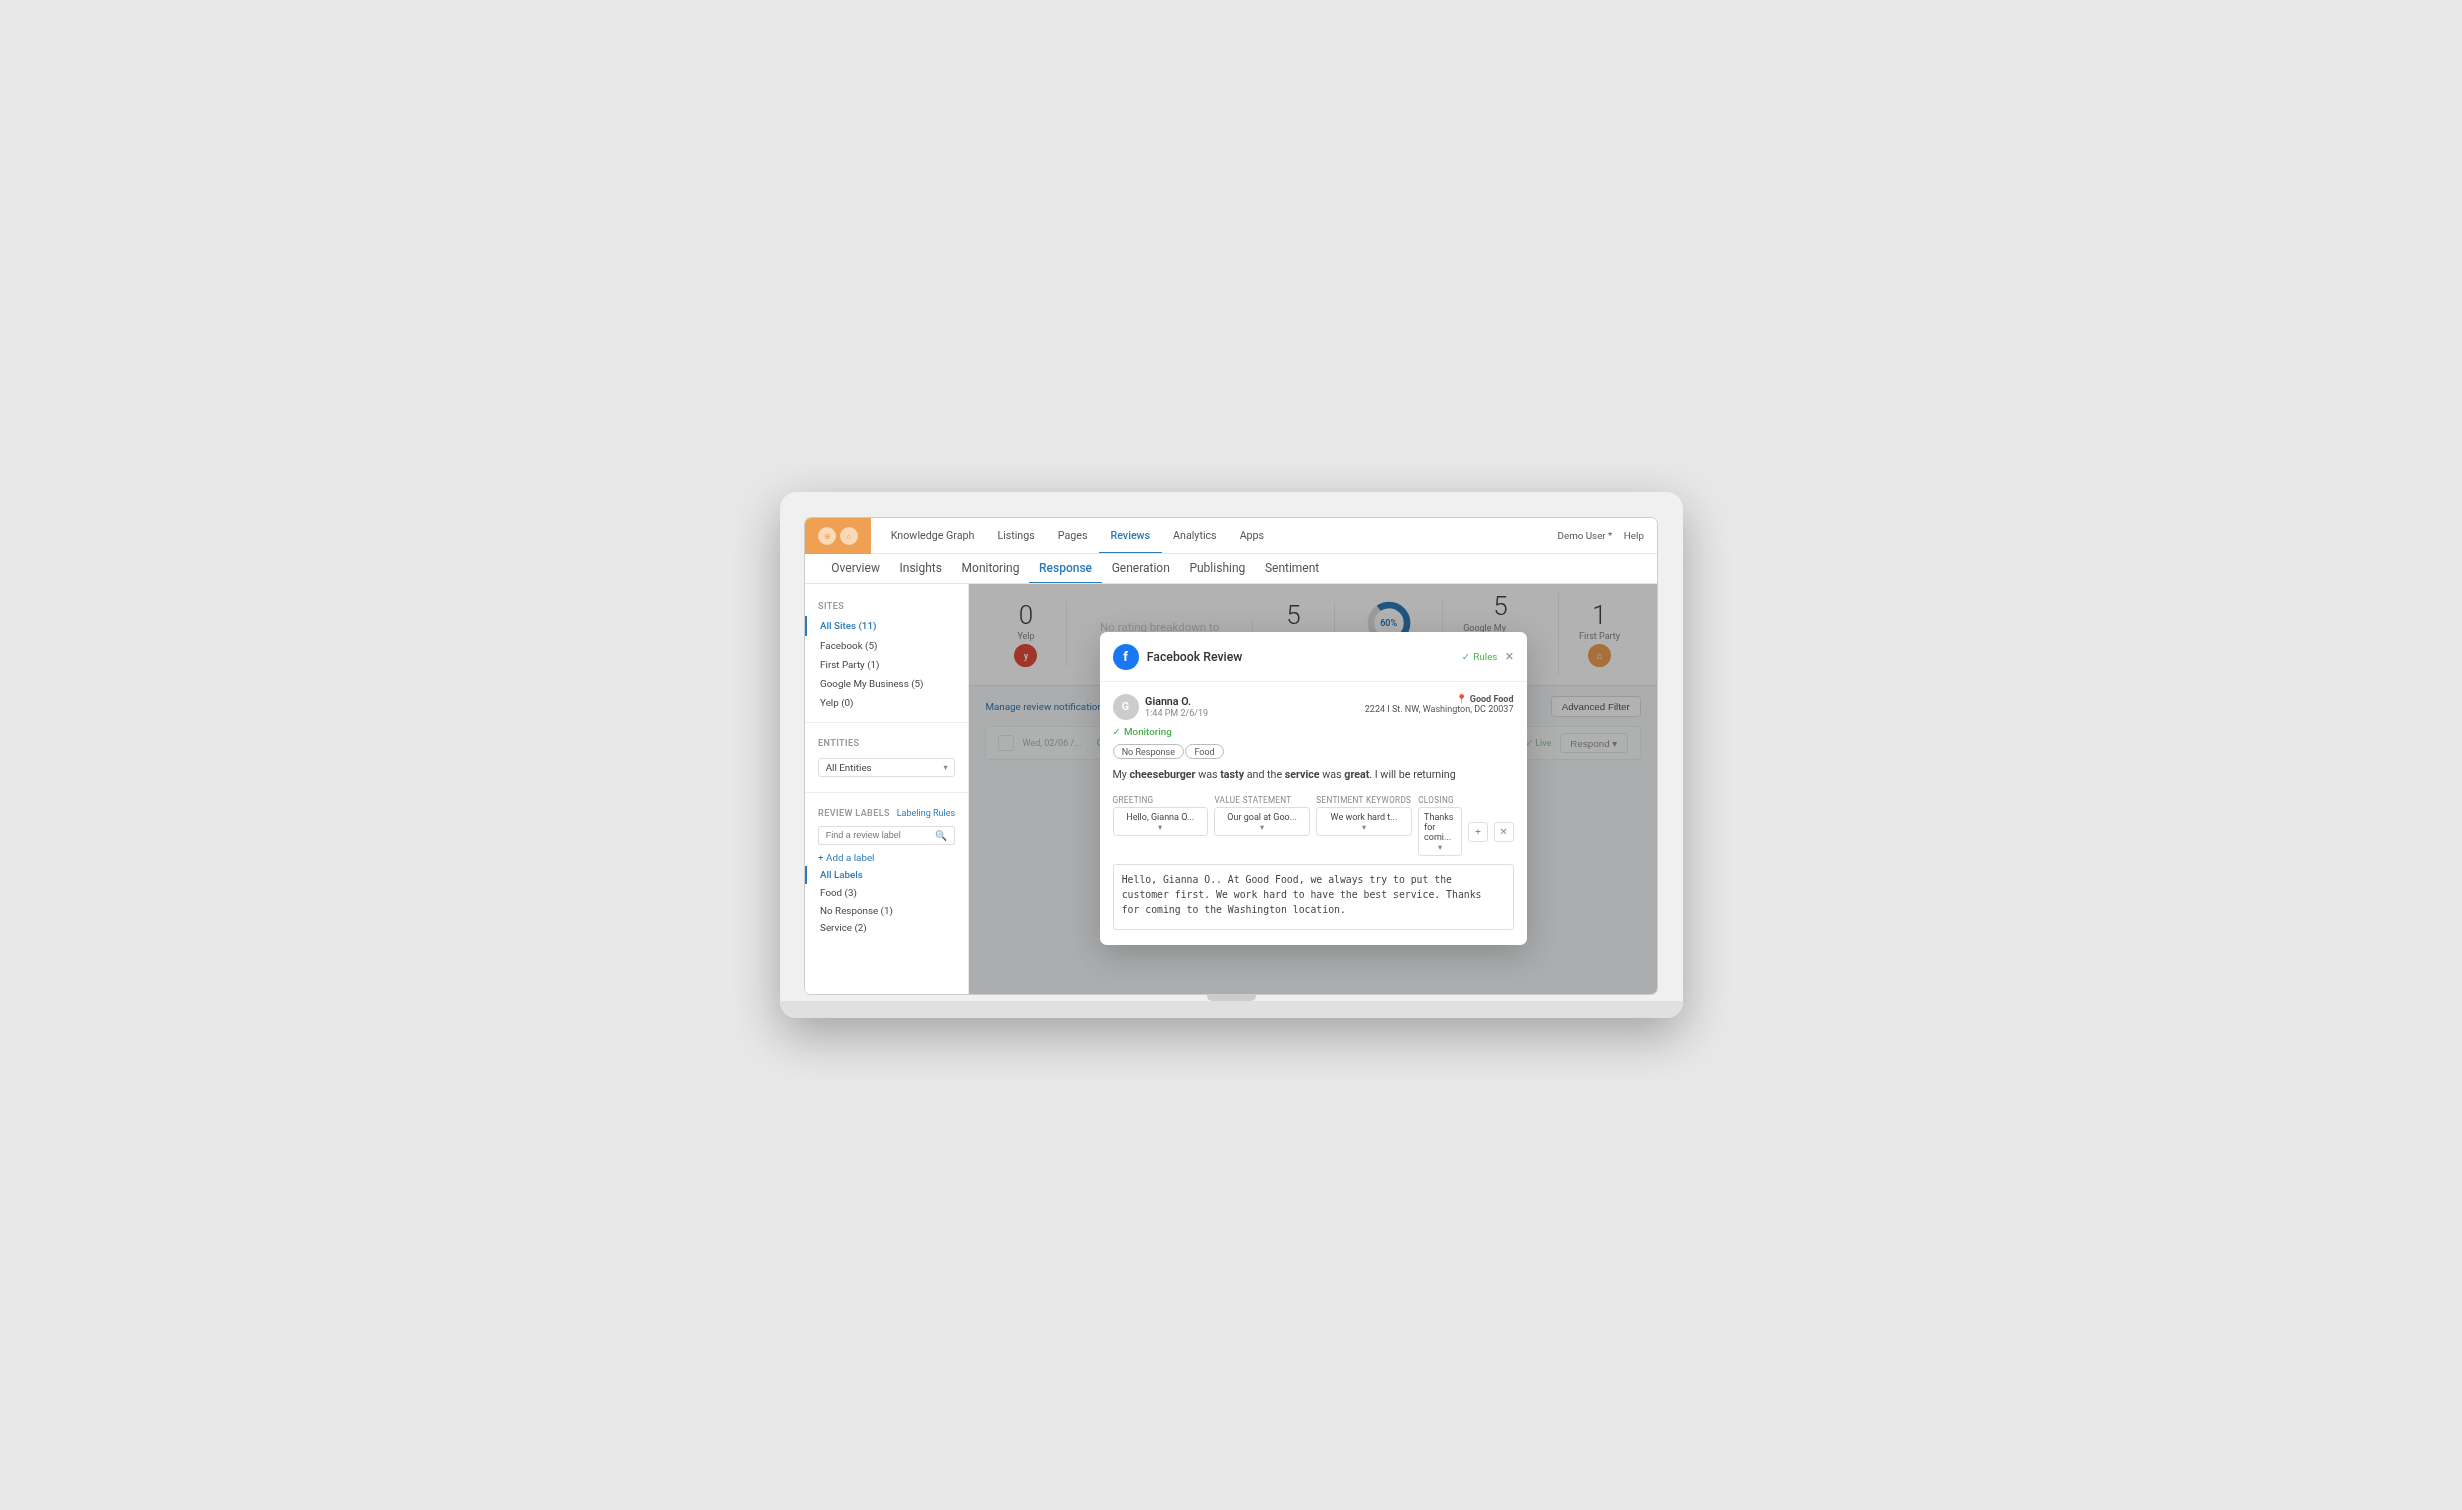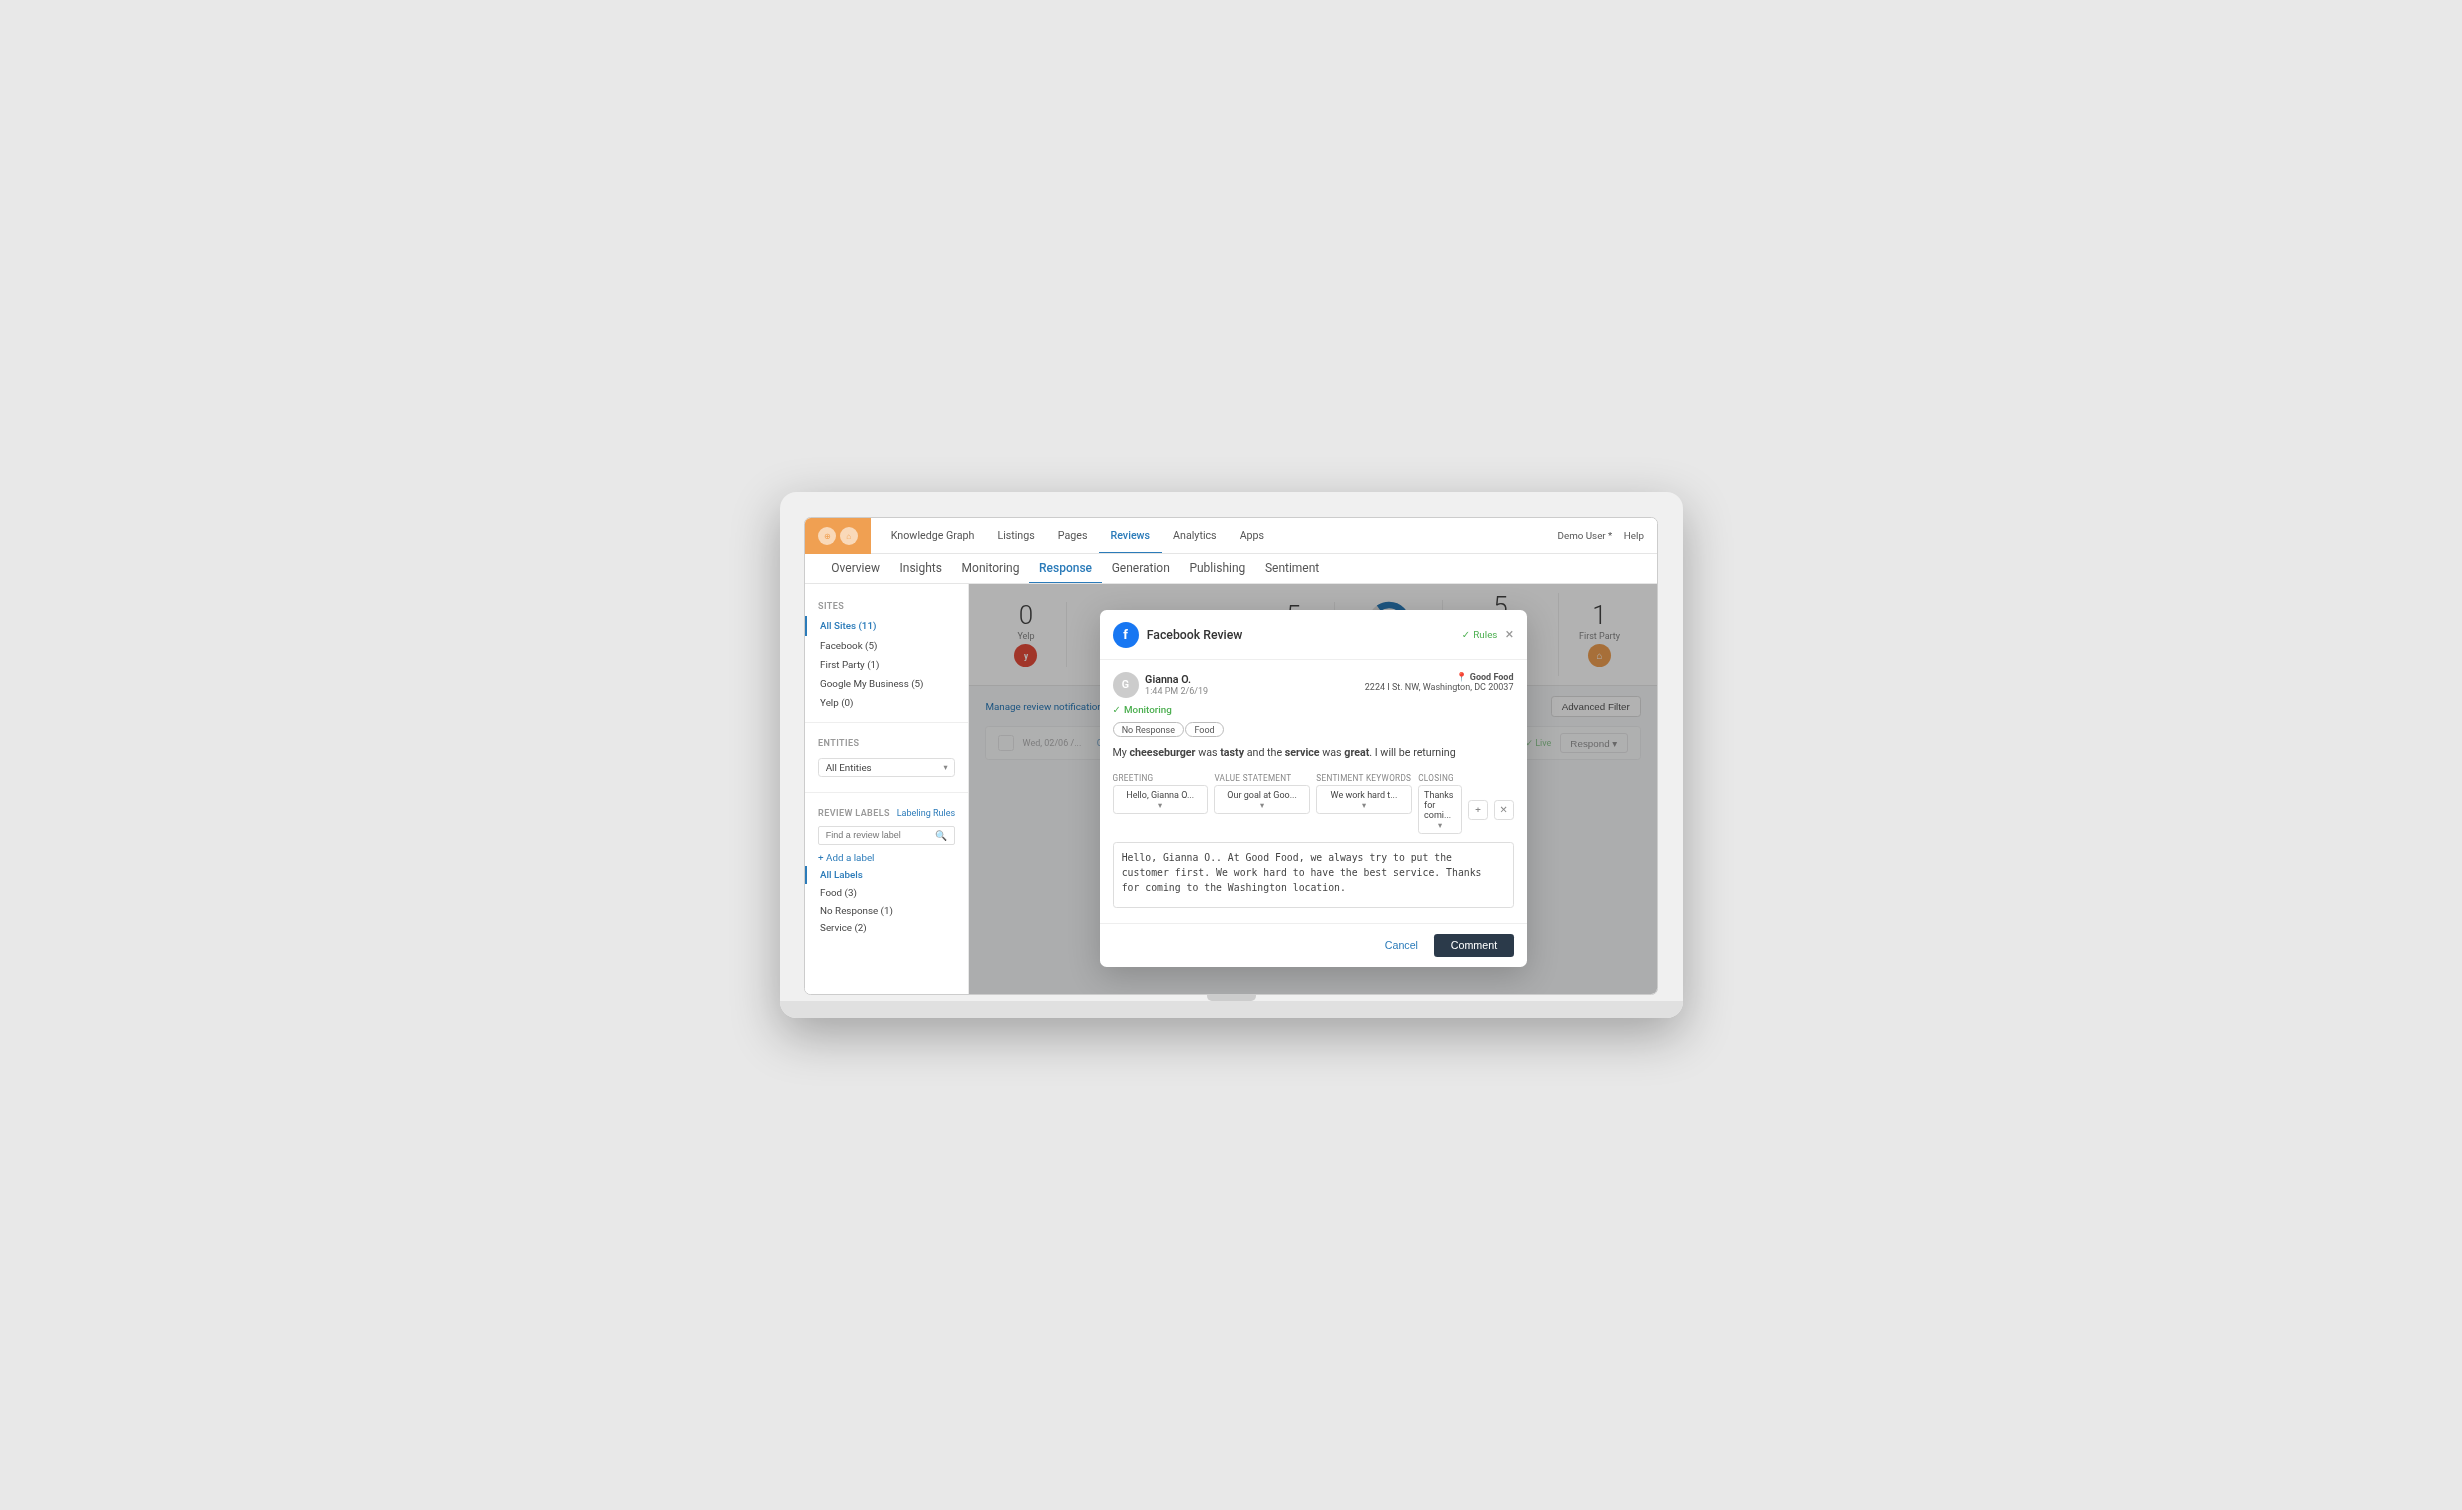--- a/index.html
+++ b/index.html
@@ -842,24 +842,20 @@
                     <div class="action-icon">+</div>
                     <div class="action-icon">✕</div>
                   </div>
                 </div>
               </div>
 
               <textarea class="response-textarea" style="">Hello, Gianna O.. At Good Food, we always try to put the customer first. We work hard to have the best service. Thanks for coming to the Washington location.</textarea>
 
             </div>
 
-            <div class="modal-footer">
-              <button class="cancel-btn">Cancel</button>
-              <button class="comment-btn">Comment</button>
-            </div>
 
           </div>
         </div>
 
       </div>
     </div>
 
   </div>
   <div class="laptop-notch"></div>
   <div class="laptop-base"></div>

